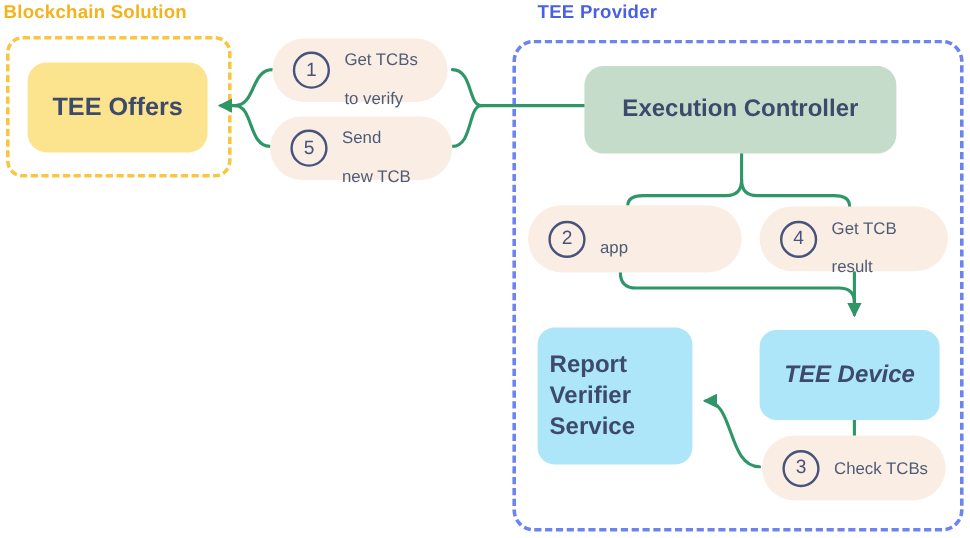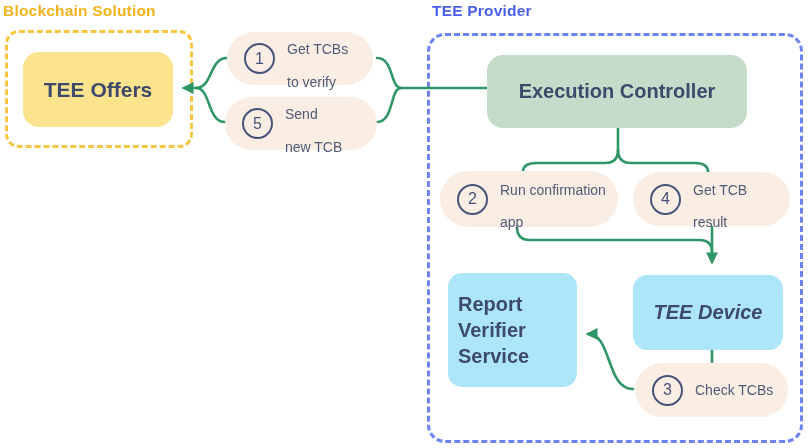--- a/index.html
+++ b/index.html
@@ -13,21 +13,21 @@
   html,body{background:var(--bg);}
   body{font-family:"Liberation Sans",sans-serif;}
   .stage{position:relative;width:808px;height:448px;background:var(--bg);overflow:hidden;}
 
   
   .group{position:absolute;border:3px dashed;background:transparent;z-index:1;}
   .group-yellow{left:5px;top:30px;width:188px;height:118px;border-color:var(--yellow-border);border-radius:14px;}
   .group-blue{left:427px;top:33px;width:376px;height:410px;border-color:var(--blue-border);border-radius:18px;}
   .group-label{position:absolute;font-weight:700;font-size:15.5px;letter-spacing:.2px;z-index:3;}
   .label-yellow{left:3px;top:2px;color:var(--yellow-label);}
-  .label-blue{left:432px;top:2px;color:var(--blue-label);}
+  .label-blue{left:448px;top:2px;color:var(--blue-label);}
 
   
   svg.wires{position:absolute;left:0;top:0;width:808px;height:448px;z-index:2;pointer-events:none;}
   svg.wires path{fill:none;stroke:var(--arrow-green);stroke-width:2.6;stroke-linecap:round;}
 
   
   .node{position:absolute;display:flex;align-items:center;justify-content:center;
         font-weight:700;color:var(--navy-text);text-align:center;z-index:3;}
   .node-tee-offers{left:23px;top:52px;width:150px;height:75px;background:var(--yellow-fill);border-radius:16px;font-size:21px;}
   .node-exec{left:487px;top:55px;width:260px;height:73px;background:var(--sage-fill);border-radius:16px;font-size:20px;}
@@ -103,21 +103,20 @@
   <div class="pill pill-5">
     <span class="num">5</span>
     <span class="txt">
       <span>Send</span>
       <span>new TCB</span>
     </span>
   </div>
   <div class="pill pill-2">
     <span class="num">2</span>
     <span class="txt">
-      <span>Run confirmation</span>
       <span>app</span>
     </span>
   </div>
   <div class="pill pill-4">
     <span class="num">4</span>
     <span class="txt">
       <span>Get TCB</span>
       <span>result</span>
     </span>
   </div>

